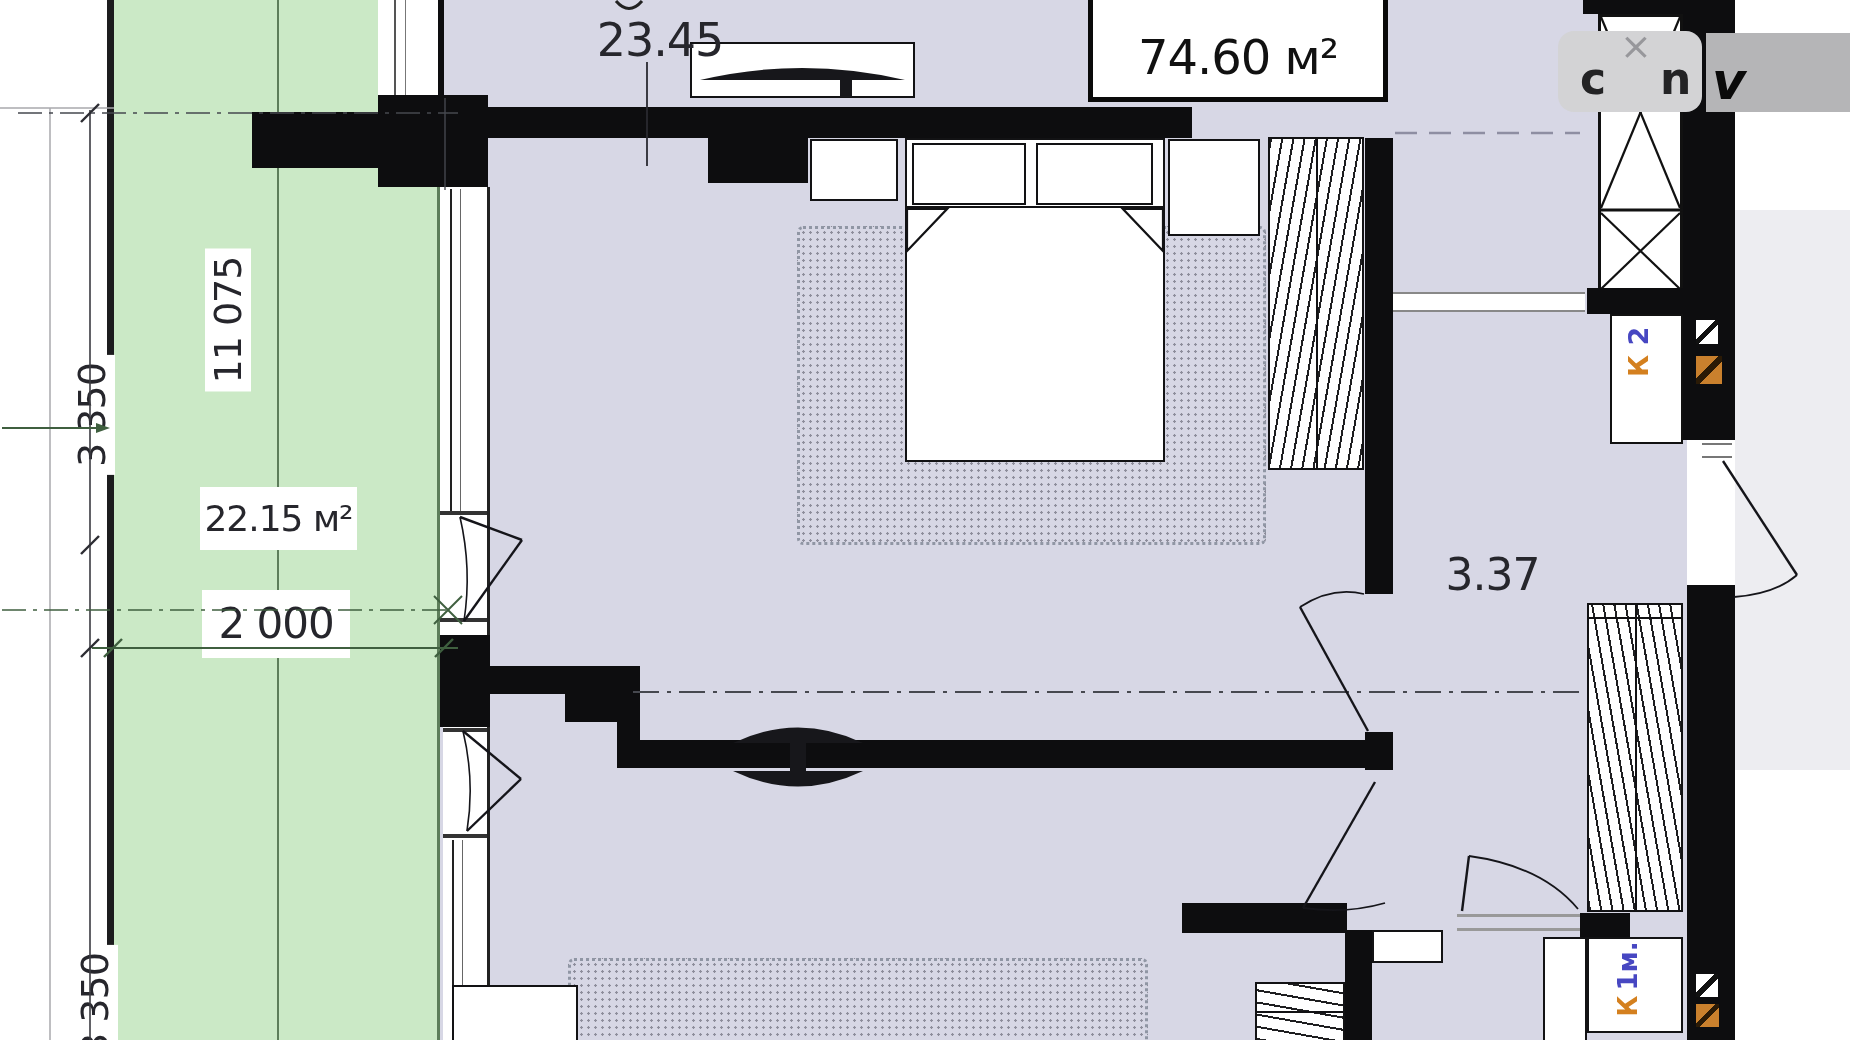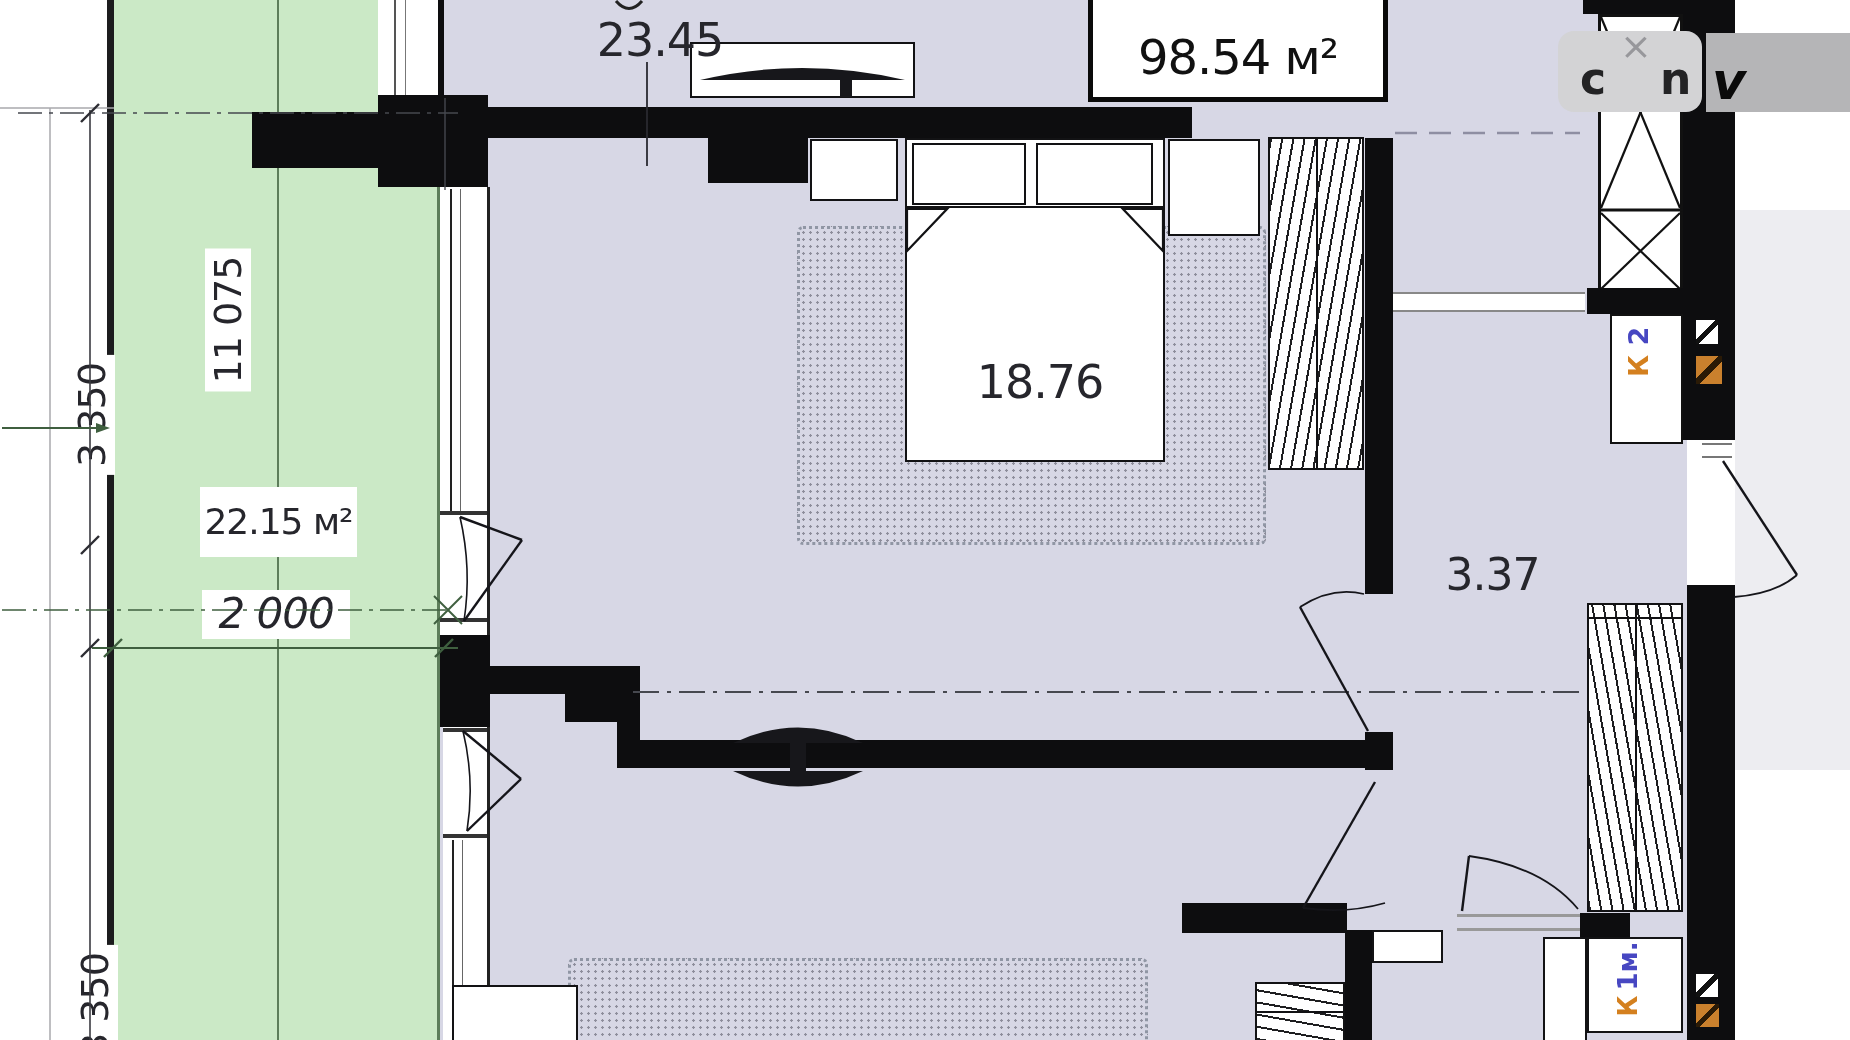--- a/index.html
+++ b/index.html
@@ -74,39 +74,38 @@
   <div class="wall" style="left:617px; top:694px; width:23px; height:50px;"></div>
   <div class="wall" style="left:617px; top:740px; width:750px; height:28px;"></div>
 
   <div class="wall" style="left:1365px; top:138px; width:28px; height:456px;"></div>
   <div class="wall" style="left:1365px; top:732px; width:28px; height:38px;"></div>
 
   <div class="wbox" style="left:690px; top:42px; width:225px; height:56px;"></div>
 
   <div class="abs" style="left:1088px; top:-30px; width:300px; height:132px; background:#fff; border:5px solid #0a0a0a; z-index:6;
               display:flex; align-items:flex-end; justify-content:center;">
-    <div style="font-size:48px; letter-spacing:-1px; padding-bottom:12px; color:#111;">98.54 м²</div>
+    <div style="font-size:48px; letter-spacing:-1px; padding-bottom:12px; color:#111;">74.60 м²</div>
   </div>
 
   <div class="txt" style="left:575px; top:14px; width:170px; height:52px; font-size:46px;">23.45</div>
 
   <div class="abs dots" style="left:797px; top:226px; width:469px; height:319px; border:3px dotted #9096a4; border-radius:6px;"></div>
 
   <div class="wbox" style="left:905px; top:138px; width:260px; height:324px;">
     <div class="abs" style="left:5px; top:3px; width:114px; height:62px; background:#fff; border:2px solid #121214;"></div>
     <div class="abs" style="left:129px; top:3px; width:117px; height:62px; background:#fff; border:2px solid #121214;"></div>
   </div>
   <div class="wbox" style="left:810px; top:139px; width:88px; height:62px;"></div>
   <div class="wbox" style="left:1168px; top:139px; width:92px; height:97px;"></div>
 
   <div class="wbox hatch" style="left:1268px; top:137px; width:96px; height:333px;">
     <div class="abs" style="left:46px; top:0; width:2px; height:100%; background:#121214;"></div>
   </div>
 
-  <div class="txt" style="left:920px; top:355px; width:240px; height:54px; font-size:46px; z-index:2;">18.76</div>
 
   <div class="txt" style="left:1390px; top:550px; width:205px; height:50px; font-size:44px;">3.37</div>
 
   <div class="wall" style="left:1583px; top:0; width:105px; height:14px;"></div>
   <div class="abs" style="left:1598px; top:14px; width:85px; height:278px; background:#fff; border:3px solid #111;"></div>
   <div class="wall" style="left:1683px; top:0; width:52px; height:440px;"></div>
   <div class="wall" style="left:1587px; top:288px; width:98px; height:26px;"></div>
 
   <div class="abs" style="left:1610px; top:314px; width:73px; height:130px; background:#fff; border:2px solid #111;"></div>
   <div class="rchar" style="left:1638px; top:336px; font-size:27px; color:#4747c2;">2</div>
@@ -140,22 +139,22 @@
 
   <div class="wbox hatch3" style="left:1255px; top:982px; width:90px; height:58px; border-bottom:none;">
     <div class="abs" style="left:0; top:27px; width:100%; height:2px; background:#121214;"></div>
   </div>
   <div class="abs dots" style="left:568px; top:958px; width:580px; height:82px; border:3px dotted #9096a4; border-bottom:none; border-radius:6px 6px 0 0;"></div>
   <div class="wbox" style="left:452px; top:985px; width:126px; height:55px; border-bottom:none;"></div>
 
   <div class="vlabel" style="left:92px; top:415px;">3 350</div>
   <div class="vlabel" style="left:95px; top:1005px;">3 350</div>
   <div class="vlabel" style="left:228px; top:320px;">11 075</div>
-  <div class="txt" style="left:200px; top:487px; width:157px; height:70px; background:#fff; font-size:36px;">22.15 м²</div>
-  <div class="txt" style="left:202px; top:590px; width:148px; height:49px; background:#fff; font-size:42px;font-style:italic;">2 000</div>
+  <div class="txt" style="left:200px; top:487px; width:157px; height:63px; background:#fff; font-size:36px;">22.15 м²</div>
+  <div class="txt" style="left:202px; top:590px; width:148px; height:68px; background:#fff; font-size:42px;">2 000</div>
 
   <svg class="lines" width="1850" height="1040" viewBox="0 0 1850 1040">
 
     <line x1="50" y1="108" x2="50" y2="1040" stroke="#a9a9ad" stroke-width="1.5"></line>
     <line x1="0" y1="108" x2="114" y2="108" stroke="#a9a9ad" stroke-width="1.5"></line>
     <line x1="90" y1="110" x2="90" y2="1040" stroke="#3a3a40" stroke-width="1.6"></line>
     <g stroke="#2c2c32" stroke-width="2.4">
       <line x1="81" y1="122" x2="99" y2="104"></line>
       <line x1="81" y1="554" x2="99" y2="536"></line>
       <line x1="81" y1="657" x2="99" y2="639"></line>

